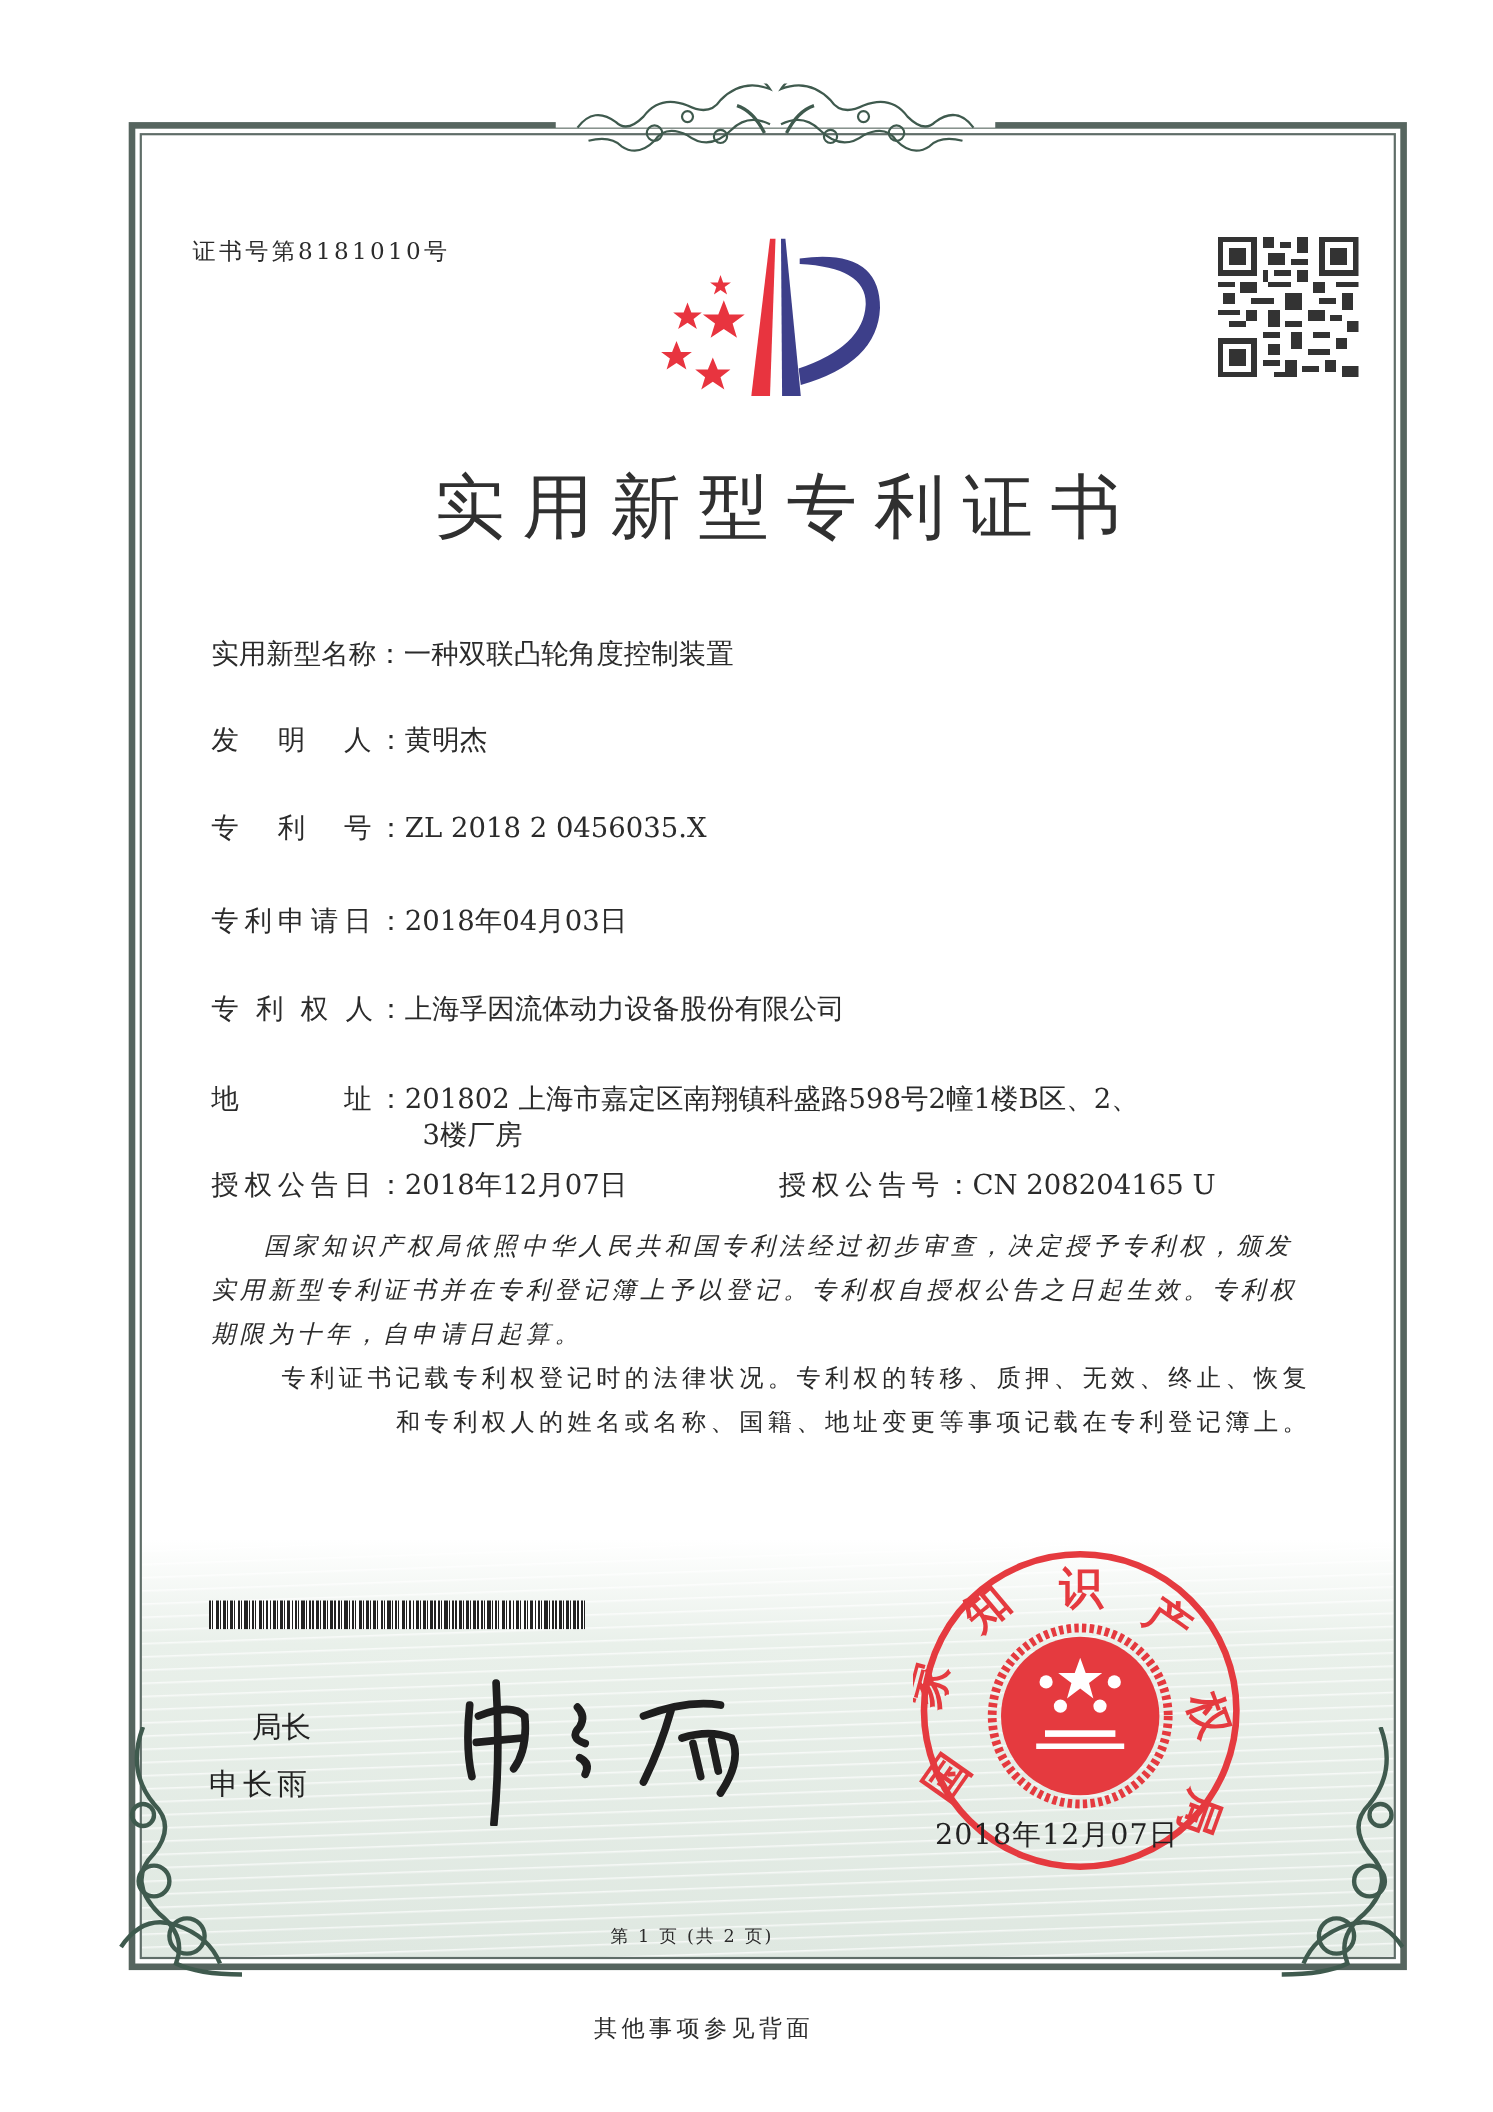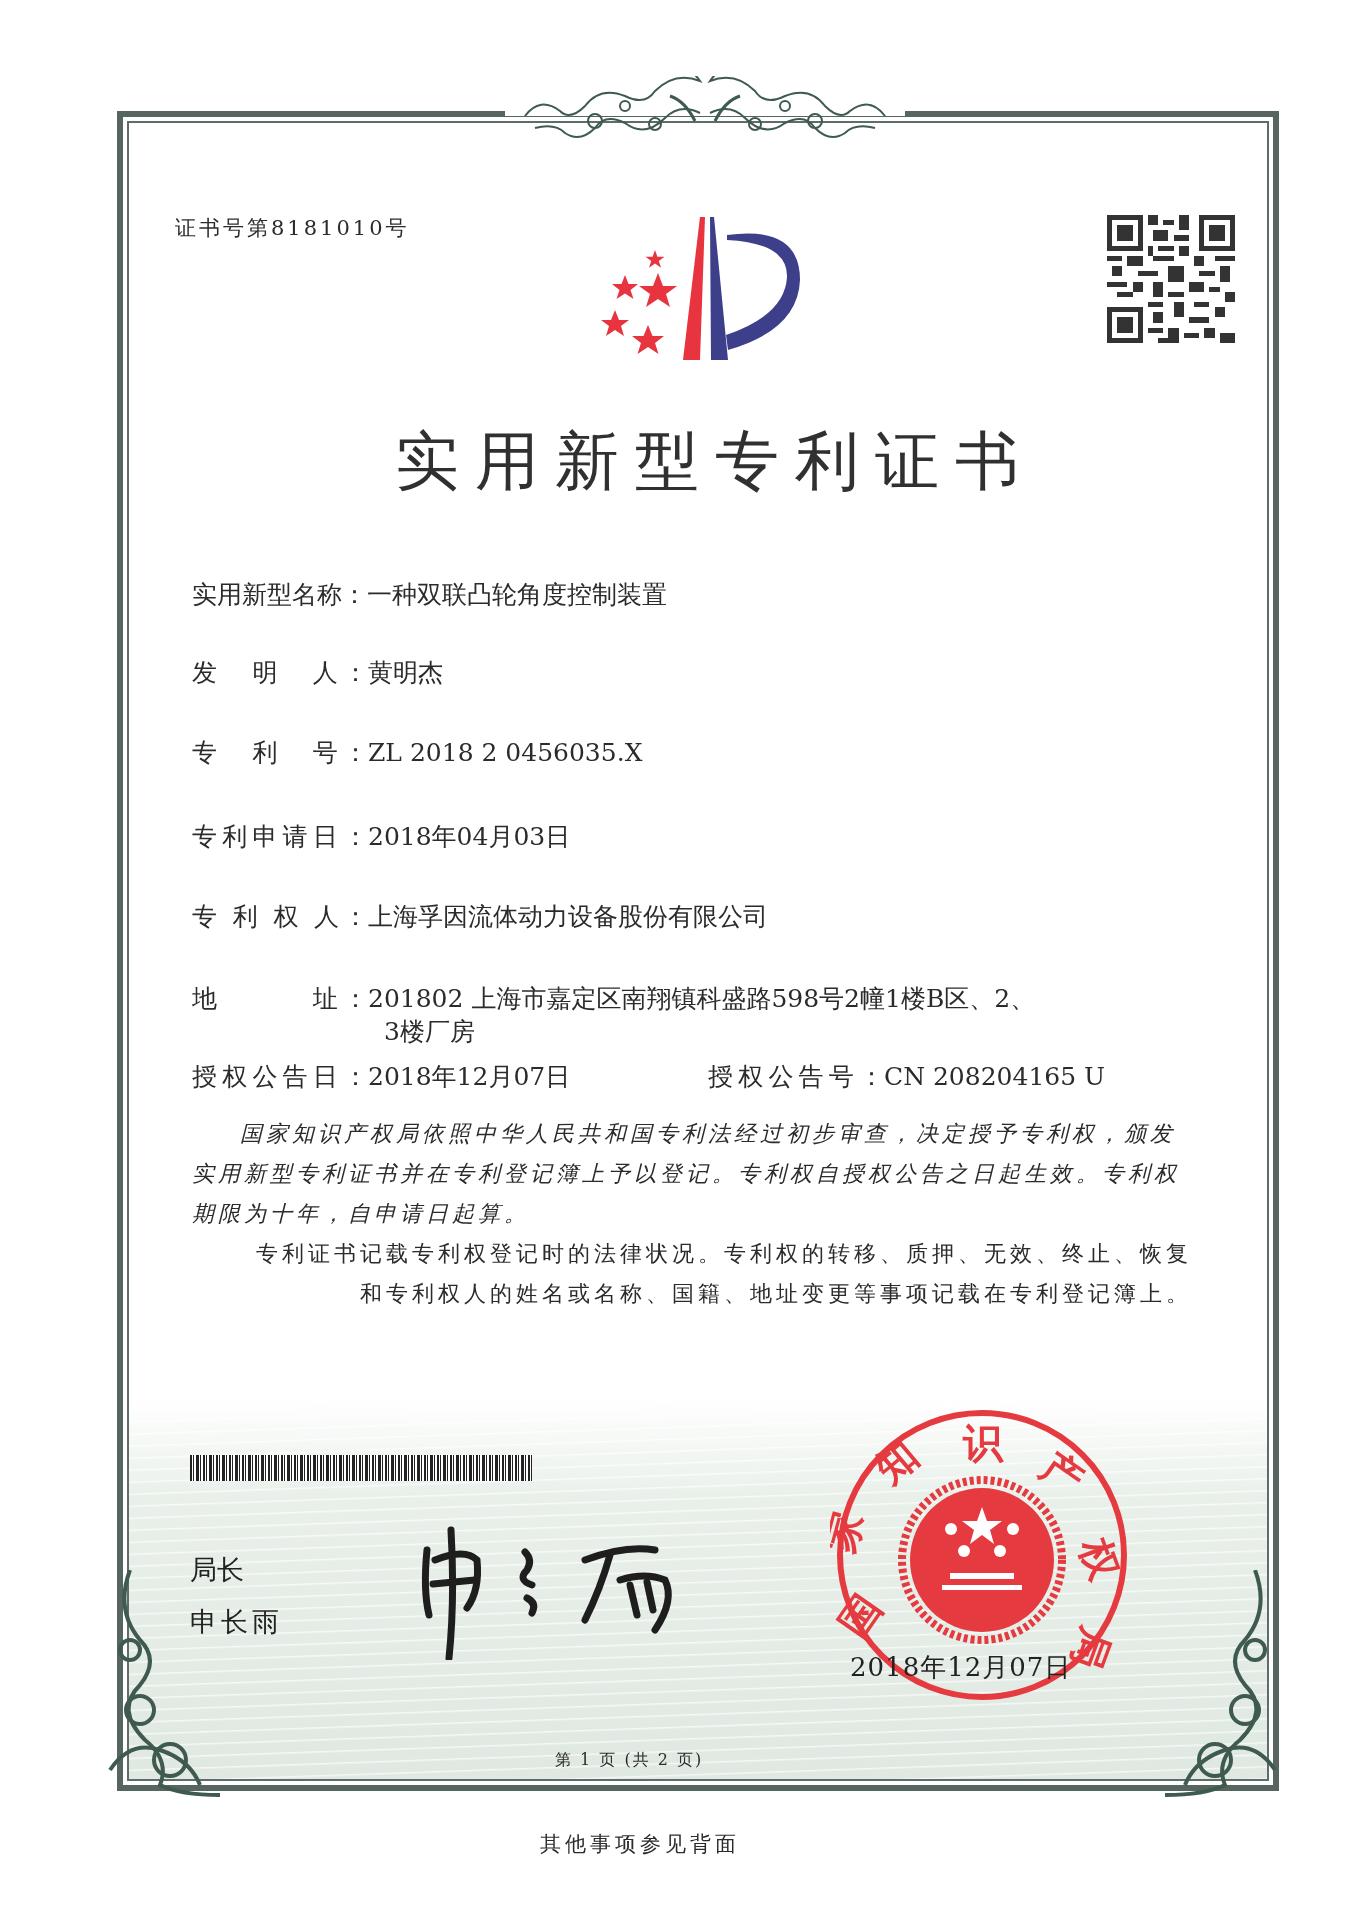--- a/index.html
+++ b/index.html
@@ -135,21 +135,21 @@
 </div>
 <div class="field" style="top:1060px;left:667px;margin-left:41px;">
   <span class="label">授权公告号：</span><span class="val">CN 208204165 U</span>
 </div>
 
 <div class="para" style="top:1114px;font-style:italic;">国家知识产权局依照中华人民共和国专利法经过初步审查，决定授予专利权，颁发实用新型专利证书并在专利登记簿上予以登记。专利权自授权公告之日起生效。专利权期限为十年，自申请日起算。</div>
 <div class="para" style="top:1234px;text-align:right;">专利证书记载专利权登记时的法律状况。专利权的转移、质押、无效、终止、恢复和专利权人的姓名或名称、国籍、地址变更等事项记载在专利登记簿上。</div>
 
 <div class="abs barcode"></div>
 
-<div class="abs director" style="top:1552px;">局长</div>
+<div class="abs director" style="top:1552px;margin-left:39px;">局长</div>
 <div class="abs director" style="top:1604px;letter-spacing:4px;">申长雨</div>
 
 <svg class="abs signature" viewBox="0 0 300 140">
   <g fill="none" stroke="#1e1e1e" stroke-width="7" stroke-linecap="round">
     <path d="M12 30 Q8 70 14 95"></path>
     <path d="M20 40 Q50 28 62 40 Q65 70 52 88"></path>
     <path d="M18 64 L60 60"></path>
     <path d="M36 10 Q40 80 34 138"></path>
     <path d="M110 32 q8 8 2 18 q-10 10 5 15"></path>
     <path d="M112 78 q10 5 5 15"></path>

